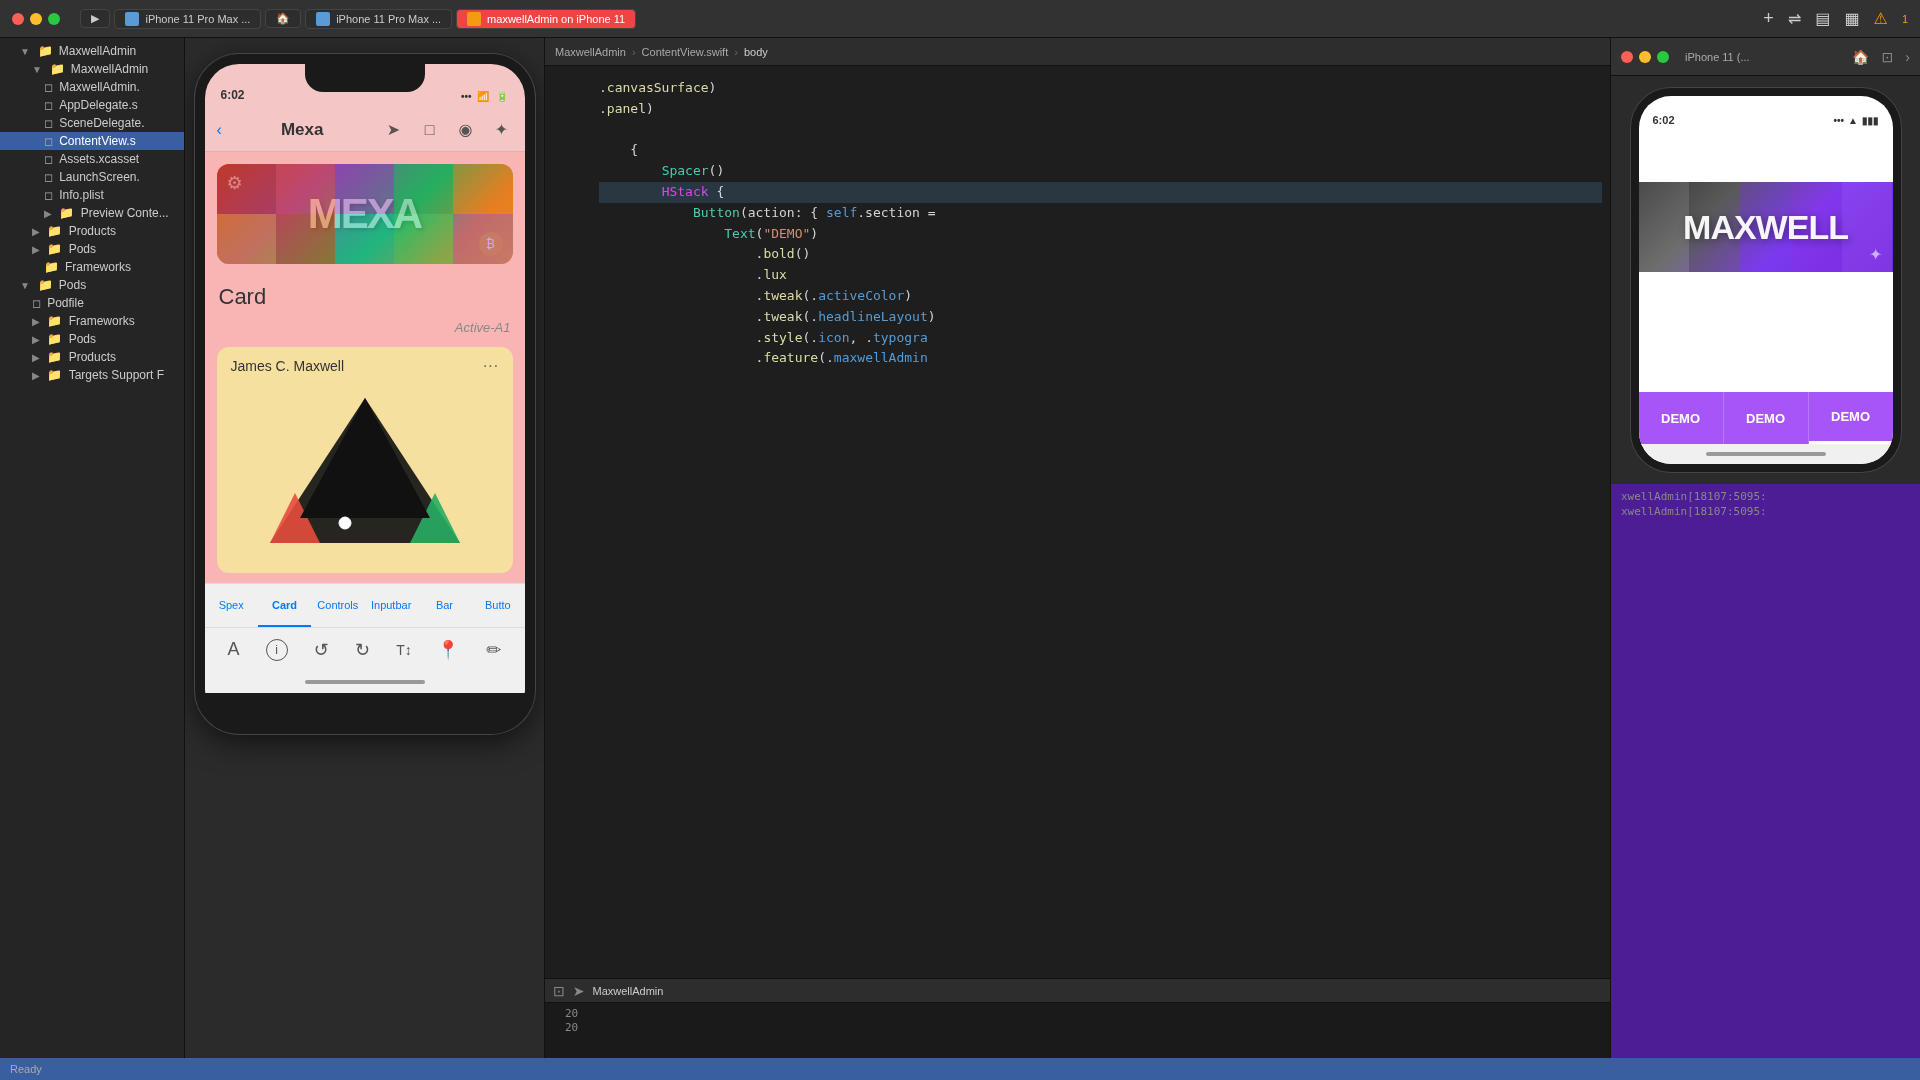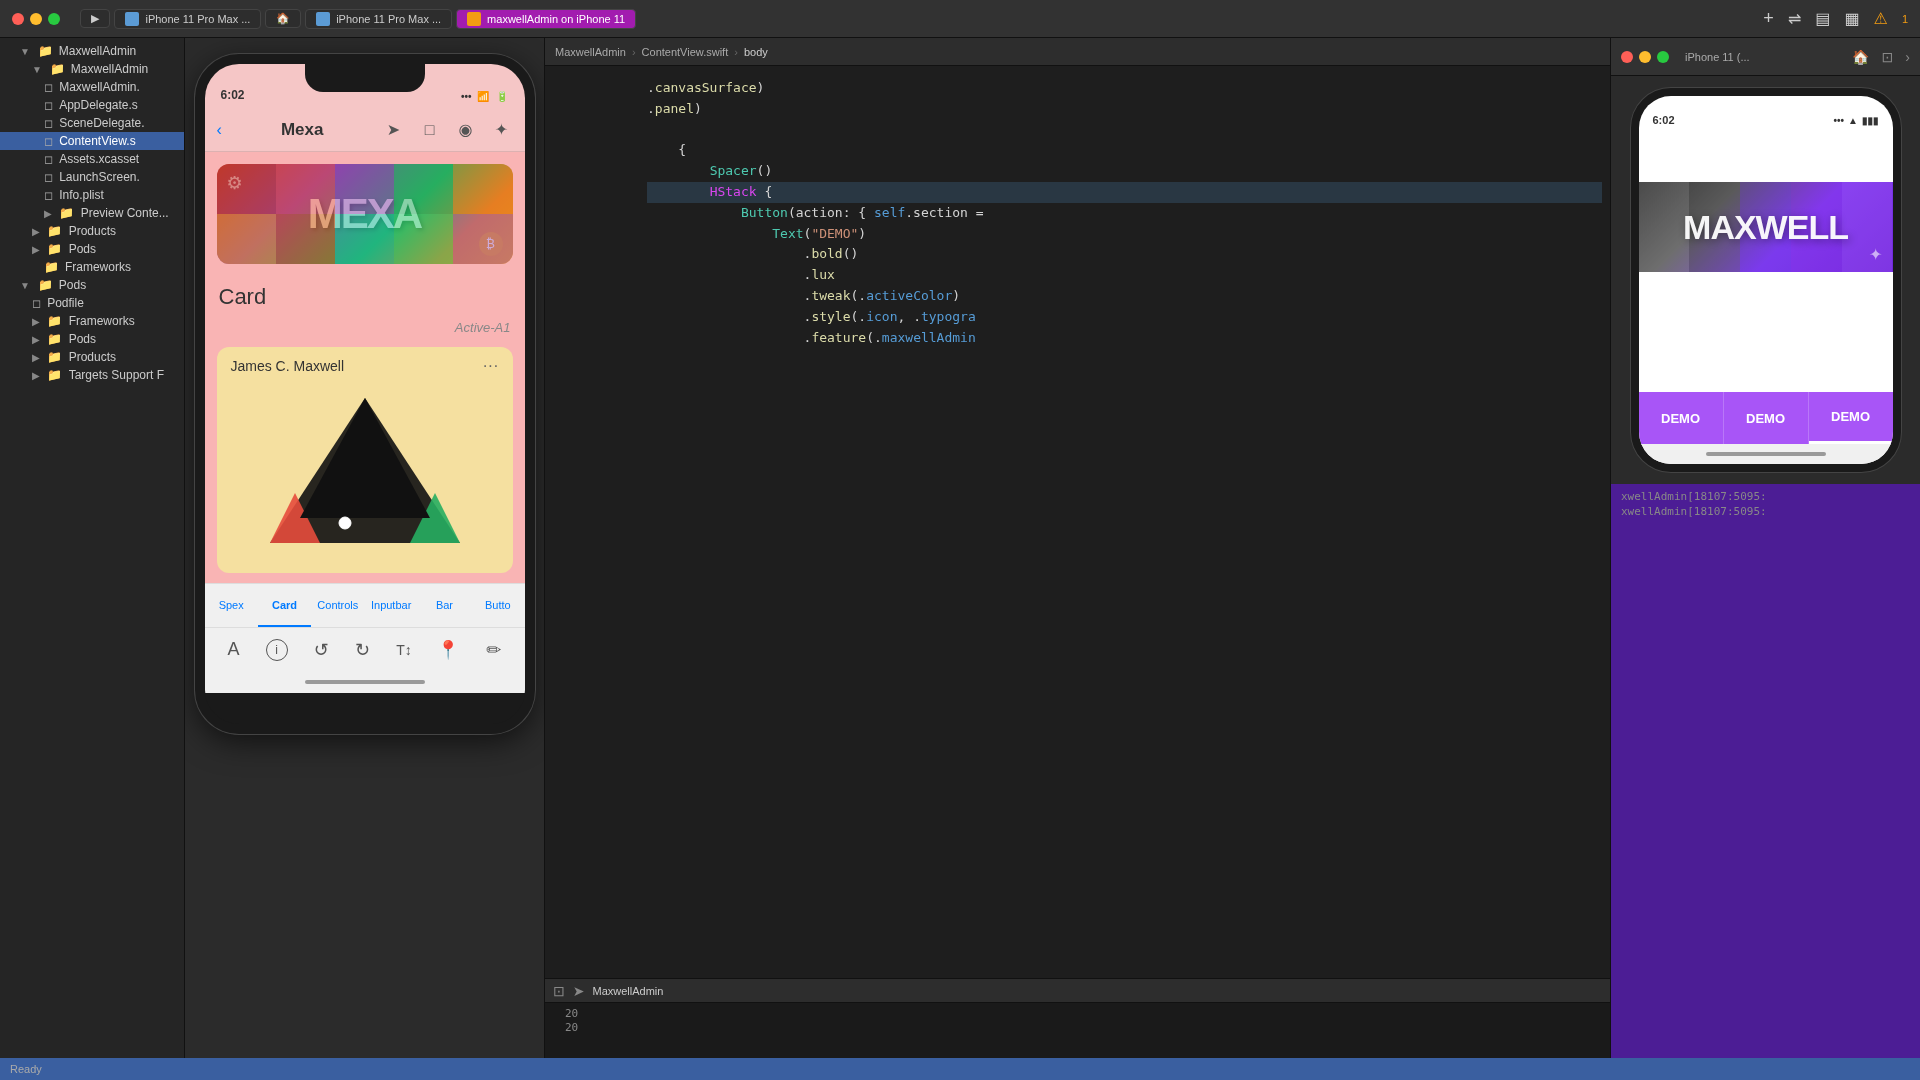--- a/index.html
+++ b/index.html
@@ -47,21 +47,21 @@
       border: 1px solid #444;
       border-radius: 4px;
       padding: 2px 10px;
       color: #ccc;
       font-size: 11px;
       display: flex;
       align-items: center;
       gap: 6px;
     }
     .tab-item.active {
-      background: #a21caf;
+      background: #ef4444;
       color: #fff;
     }
     .tab-icon {
       width: 14px; height: 14px;
       background: #888;
       border-radius: 2px;
     }
 
     .top-bar-icons {
       margin-left: auto;
@@ -364,21 +364,20 @@
       padding: 12px 0;
       overflow-y: auto;
       font-family: 'SF Mono', 'Menlo', 'Monaco', monospace;
       font-size: 13px;
       line-height: 1.6;
       color: #d4d4d4;
     }
     .code-line {
       display: flex;
       padding: 0 8px;
-      gap: 48px;
     }
     .line-num {
       width: 30px;
       color: #555;
       text-align: right;
       margin-right: 16px;
       flex-shrink: 0;
       font-size: 12px;
     }
     .code-text { flex: 1; white-space: pre; }
@@ -868,20 +867,24 @@
       <div class="code-line">
         <span class="line-num"></span>
         <span class="code-text"><span class="c-white">                    .</span><span class="c-yellow">lux</span></span>
       </div>
       <div class="code-line">
         <span class="line-num"></span>
         <span class="code-text"><span class="c-white">                    .</span><span class="c-yellow">tweak</span><span class="c-white">(.</span><span class="c-blue">activeColor</span><span class="c-white">)</span></span>
       </div>
       <div class="code-line">
         <span class="line-num"></span>
+        <span class="code-text"><span class="c-white">                    .</span><span class="c-yellow">tweak</span><span class="c-white">(.</span><span class="c-blue">headlineLayout</span><span class="c-white">)</span></span>
+      </div>
+      <div class="code-line">
+        <span class="line-num"></span>
         <span class="code-text"><span class="c-white">                    .</span><span class="c-yellow">style</span><span class="c-white">(.</span><span class="c-blue">icon</span><span class="c-white">, .</span><span class="c-blue">typogra</span></span>
       </div>
       <div class="code-line">
         <span class="line-num"></span>
         <span class="code-text"><span class="c-white">                    .</span><span class="c-yellow">feature</span><span class="c-white">(.</span><span class="c-blue">maxwellAdmin</span></span>
       </div>
     </div>
 
     <div class="debug-area">
       <div class="debug-bar">

